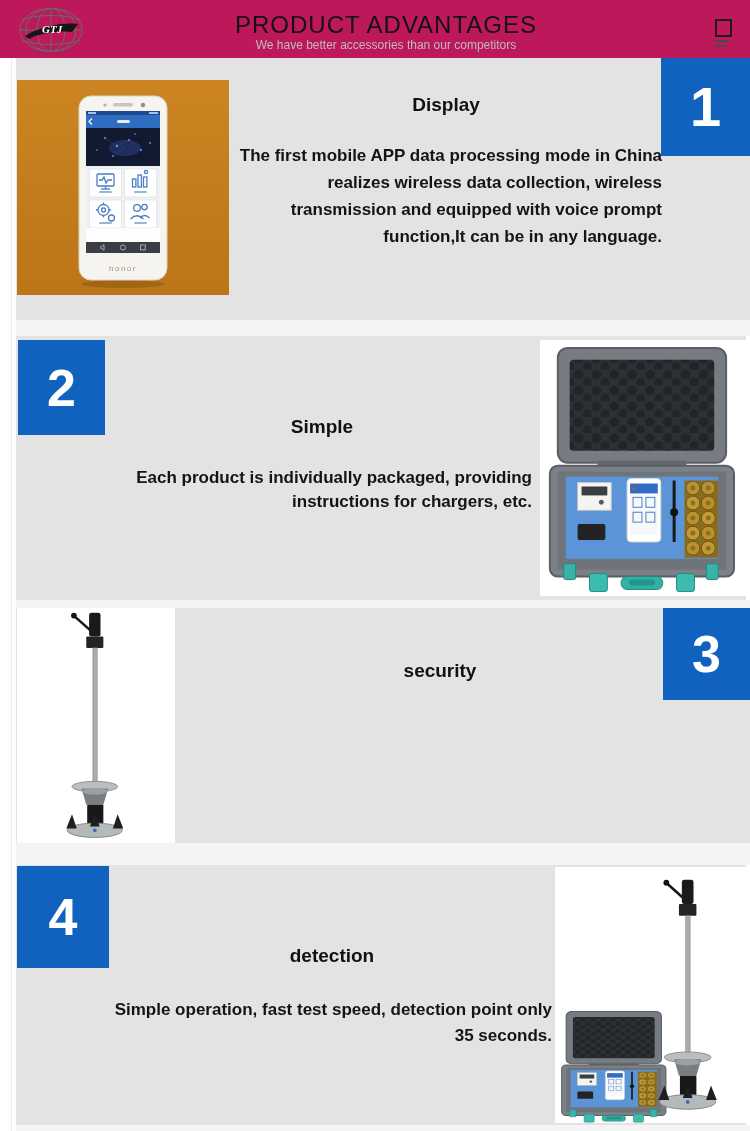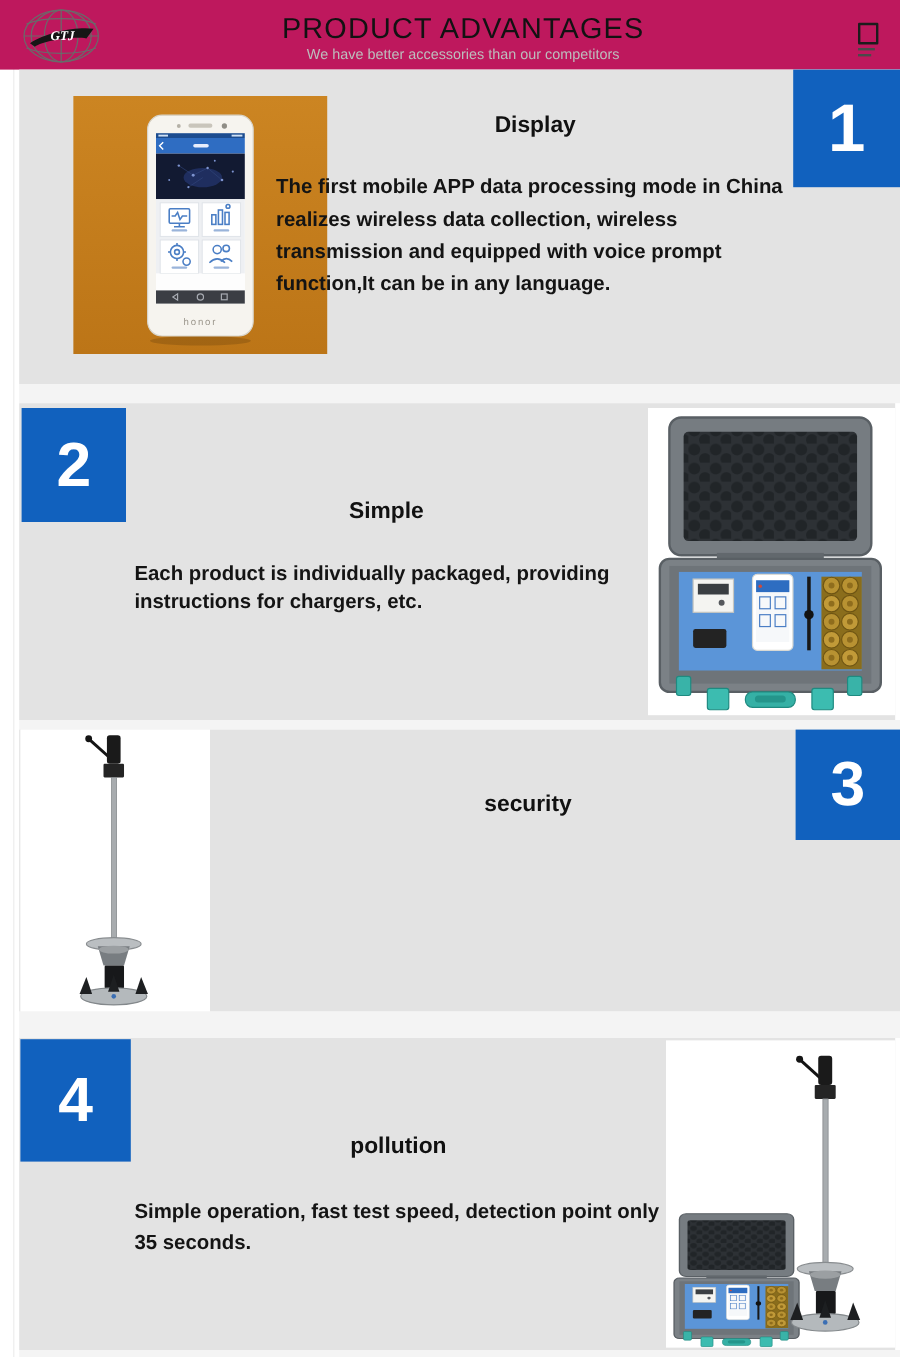--- a/index.html
+++ b/index.html
@@ -29,32 +29,32 @@
   #gap3{top:843px;height:22px;} #gap4{top:1125px;height:6px;}
 
   .numbox{position:absolute;background:#1161be;display:flex;align-items:center;justify-content:center;
           color:#fff;font-weight:700;font-size:56px;line-height:1;}
   #num1{right:0;top:0;width:89px;height:98px;}
   #num2{left:2px;top:4px;width:87px;height:95px;font-size:52px;}
   #num3{right:0;top:0;width:87px;height:92px;font-size:52px;}
   #num4{left:1px;top:1px;width:92px;height:102px;font-size:52px;}
 
   .sec-heading{position:absolute;text-align:center;font-size:19px;font-weight:700;color:#111;}
-  .sec-body{position:absolute;text-align:left;font-size:17px;font-weight:700;color:#141414;}
+  .sec-body{position:absolute;text-align:right;font-size:17px;font-weight:700;color:#141414;}
   #head1{left:214px;width:432px;top:36px;}
   #body1{left:214px;width:432px;top:84px;line-height:27px;}
   #head2{left:96px;width:420px;top:80px;}
   #body2{left:96px;width:420px;top:130px;line-height:24px;}
   #head3{left:204px;width:440px;top:52px;}
   #body3{left:204px;width:440px;top:98px;line-height:26px;}
   #head4{left:96px;width:440px;top:80px;}
   #body4{left:96px;width:440px;top:132px;line-height:26px;}
 
   .photo{position:absolute;overflow:hidden;}
-  #photo1{left:1px;top:22px;width:212px;height:215px;padding-left:44px;}
+  #photo1{left:1px;top:22px;width:212px;height:215px;}
   #photo2{left:524px;top:4px;width:206px;height:256px;background:#fff;}
   #photo3{left:1px;top:0;width:158px;height:235px;background:#fff;}
   #photo4{left:539px;top:2px;width:191px;height:256px;background:#fff;}
   .photo svg{display:block;}
 </style>
 </head>
 <body>
 
 <svg width="0" height="0" style="position:absolute" aria-hidden="true">
   <defs>
@@ -285,21 +285,21 @@
     <div id="num3" class="numbox">
       <span>3</span>
     </div>
   </div>
   <div id="gap3" class="gap"></div>
 
   <div id="sec4" class="section">
     <div id="num4" class="numbox">
       <span>4</span>
     </div>
-    <div id="head4" class="sec-heading">pollution</div>
+    <div id="head4" class="sec-heading">detection</div>
     <div id="body4" class="sec-body">Simple operation, fast test speed, detection point only 35 seconds.</div>
     <div id="photo4" class="photo">
       <svg width="191" height="256" viewBox="0 0 191 256">
         <rect width="191" height="256" fill="#ffffff"></rect>
         <use href="#g-case" transform="translate(0,140) scale(0.56,0.45)"></use>
         <use href="#g-device" transform="translate(90,8) scale(0.97)"></use>
       </svg>
     </div>
   </div>
   <div id="gap4" class="gap"></div>

